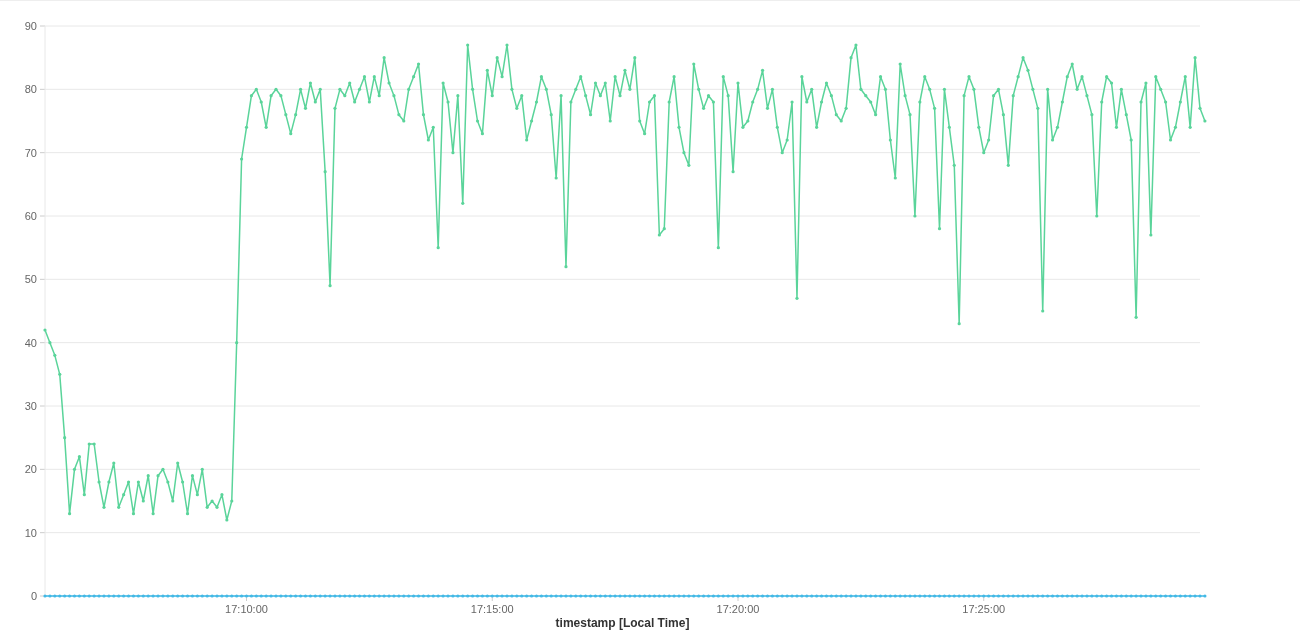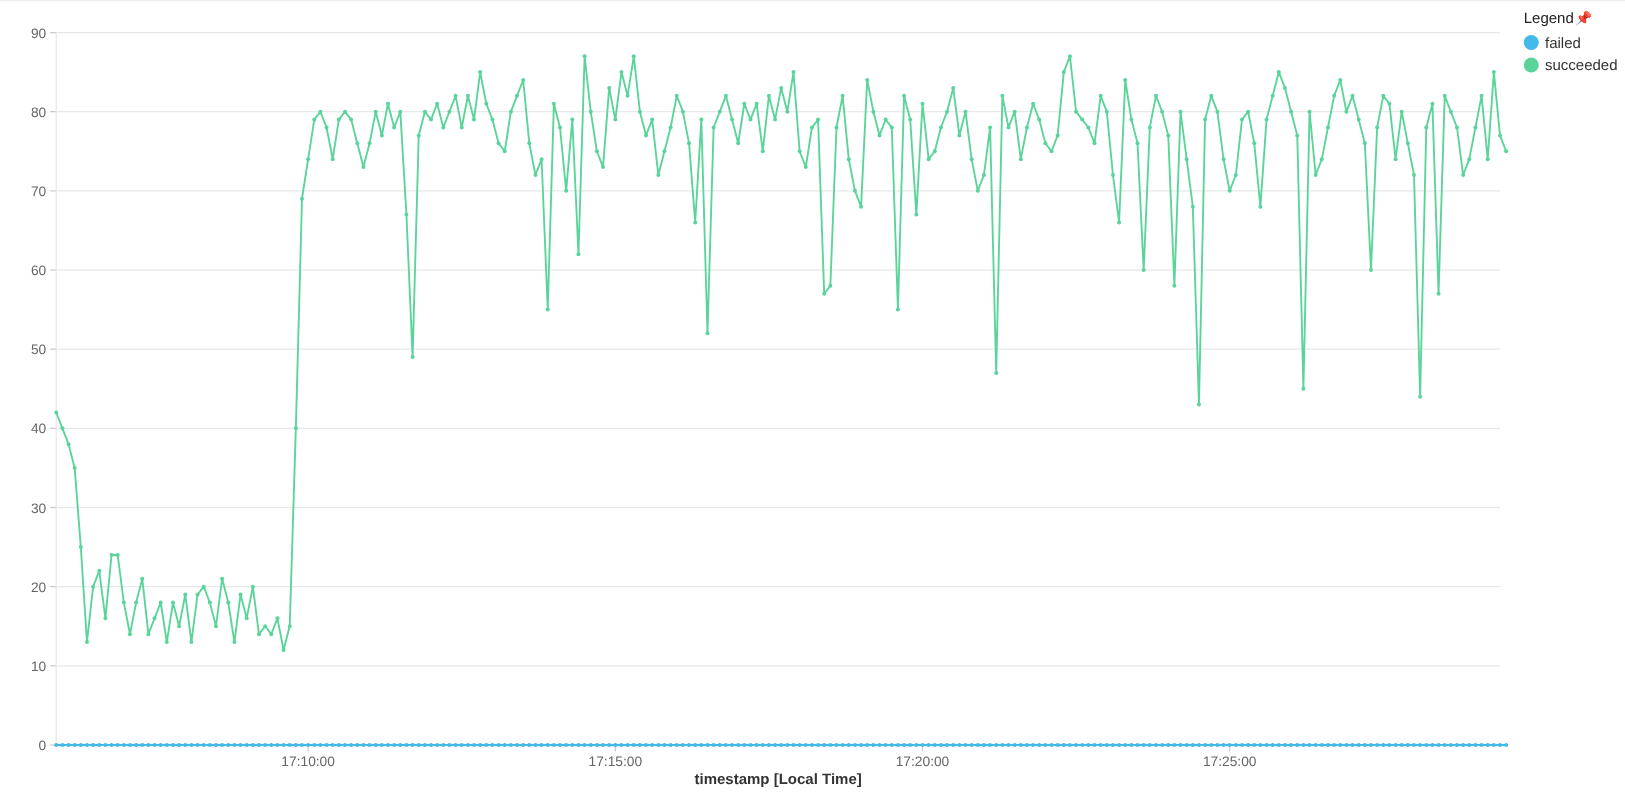--- a/index.html
+++ b/index.html
@@ -579,26 +579,13 @@
         <circle cx="1170.5106382978722" cy="595" r="1.6" fill="#42b9e6"></circle>
         <circle cx="1175.4255319148936" cy="595" r="1.6" fill="#42b9e6"></circle>
         <circle cx="1180.340425531915" cy="595" r="1.6" fill="#42b9e6"></circle>
         <circle cx="1185.2553191489362" cy="595" r="1.6" fill="#42b9e6"></circle>
         <circle cx="1190.1702127659573" cy="595" r="1.6" fill="#42b9e6"></circle>
         <circle cx="1195.0851063829787" cy="595" r="1.6" fill="#42b9e6"></circle>
         <circle cx="1200" cy="595" r="1.6" fill="#42b9e6"></circle>
         <circle cx="1204.914893617021" cy="595" r="1.6" fill="#42b9e6"></circle>
       </svg>
   </div>
-  <div class="legend-zone">
-    <div class="legend-title">
-      <span>Legend</span><span class="pin">📌</span>
-    </div>
-    <div class="legend-item">
-      <span class="legend-swatch" id="sw-failed" style="background: rgb(66, 185, 230);"></span>
-      <span class="legend-label">failed</span>
-    </div>
-    <div class="legend-item">
-      <span class="legend-swatch" id="sw-succeeded" style="background: rgb(90, 212, 154);"></span>
-      <span class="legend-label">succeeded</span>
-    </div>
-  </div>
 </div>
 
 </body></html>

